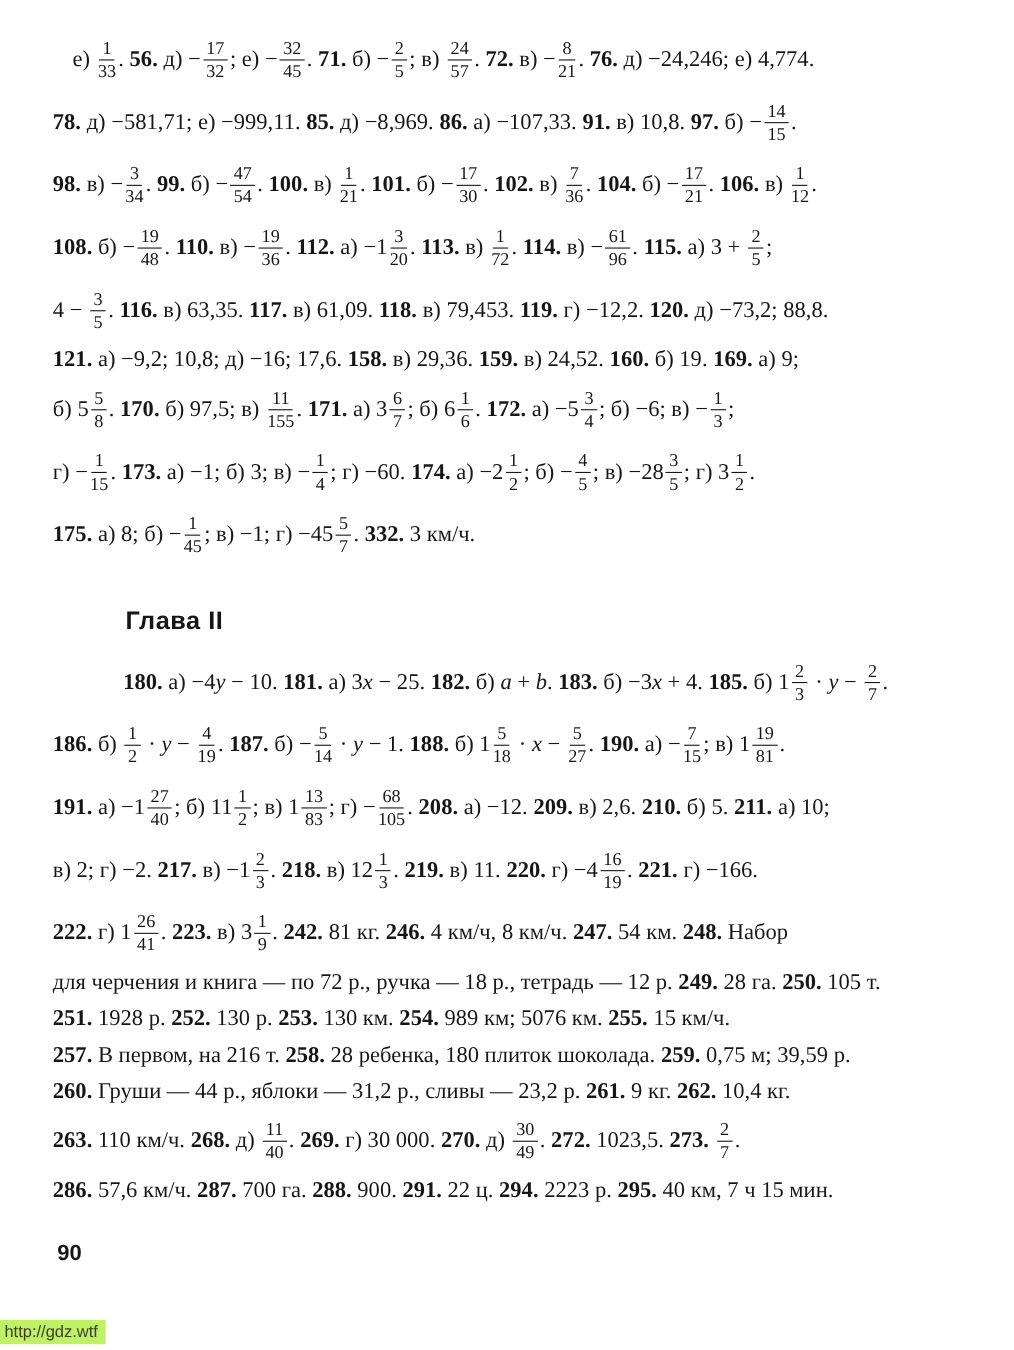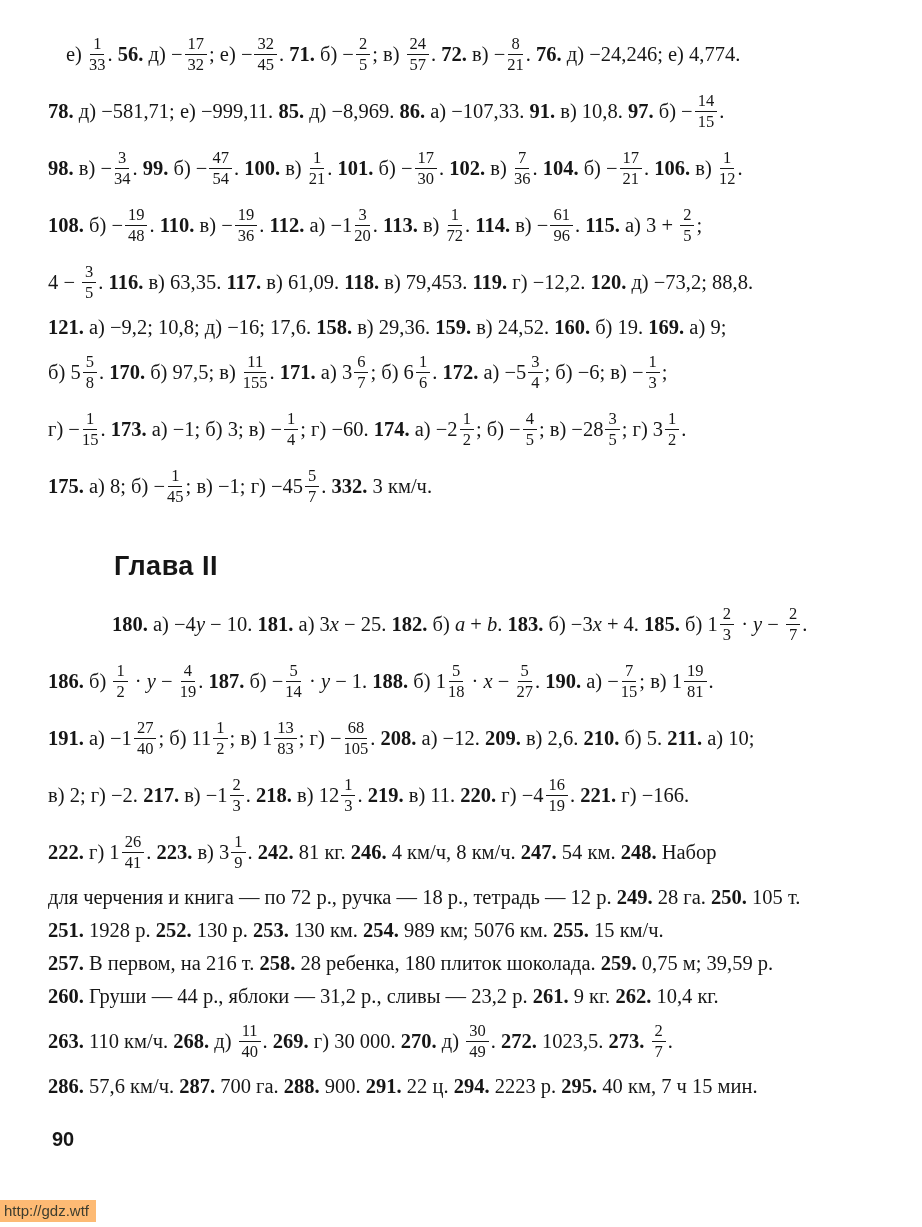--- a/index.html
+++ b/index.html
@@ -42,21 +42,21 @@
   }
   .frac .den {
     display: block;
     padding-top: 1px;
   }
   #section-1 .line:first-child { padding-left: 18px; }
   #section-2 .line:first-child { padding-left: 64px; }
   .chapter-heading {
     font-family: "Liberation Sans", "DejaVu Sans", sans-serif;
     font-weight: bold;
-    font-size: 27px;
+    font-size: 23px;
     margin: 36px 0 14px 66px;
     letter-spacing: 0.5px;
   }
   .page-num {
     position: absolute;
     left: 52px;
     top: 1128px;
     font-family: "Liberation Sans", "DejaVu Sans", sans-serif;
     font-weight: bold;
     font-size: 20px;
@@ -103,13 +103,13 @@
         <div class="line compact"><span class="bold">257.</span><span class="txt"> В первом, на 216 т. </span><span class="bold">258.</span><span class="txt"> 28 ребенка, 180 плиток шоколада. </span><span class="bold">259.</span><span class="txt"> 0,75 м; 39,59 р.</span></div>
         <div class="line compact"><span class="bold">260.</span><span class="txt"> Груши — 44 р., яблоки — 31,2 р., сливы — 23,2 р. </span><span class="bold">261.</span><span class="txt"> 9 кг. </span><span class="bold">262.</span><span class="txt"> 10,4 кг.</span></div>
         <div class="line"><span class="bold">263.</span><span class="txt"> 110 км/ч. </span><span class="bold">268.</span><span class="txt"> д) </span><span class="frac"><span class="num">11</span><span class="den">40</span></span><span class="txt">. </span><span class="bold">269.</span><span class="txt"> г) 30 000. </span><span class="bold">270.</span><span class="txt"> д) </span><span class="frac"><span class="num">30</span><span class="den">49</span></span><span class="txt">. </span><span class="bold">272.</span><span class="txt"> 1023,5. </span><span class="bold">273.</span><span class="txt"> </span><span class="frac"><span class="num">2</span><span class="den">7</span></span><span class="txt">.</span></div>
         <div class="line compact"><span class="bold">286.</span><span class="txt"> 57,6 км/ч. </span><span class="bold">287.</span><span class="txt"> 700 га. </span><span class="bold">288.</span><span class="txt"> 900. </span><span class="bold">291.</span><span class="txt"> 22 ц. </span><span class="bold">294.</span><span class="txt"> 2223 р. </span><span class="bold">295.</span><span class="txt"> 40 км, 7 ч 15 мин.</span></div>
       </div>
   </div>
 </div>
 
 <div class="page-num">90</div>
 
-<a class="watermark" href="#" style="background: #fdba74; color: rgb(61, 61, 46);">http://gdz.wtf</a>
+<a class="watermark" href="#" style="background: #bef264; color: rgb(61, 61, 46);">http://gdz.wtf</a>
 
 </body></html>

